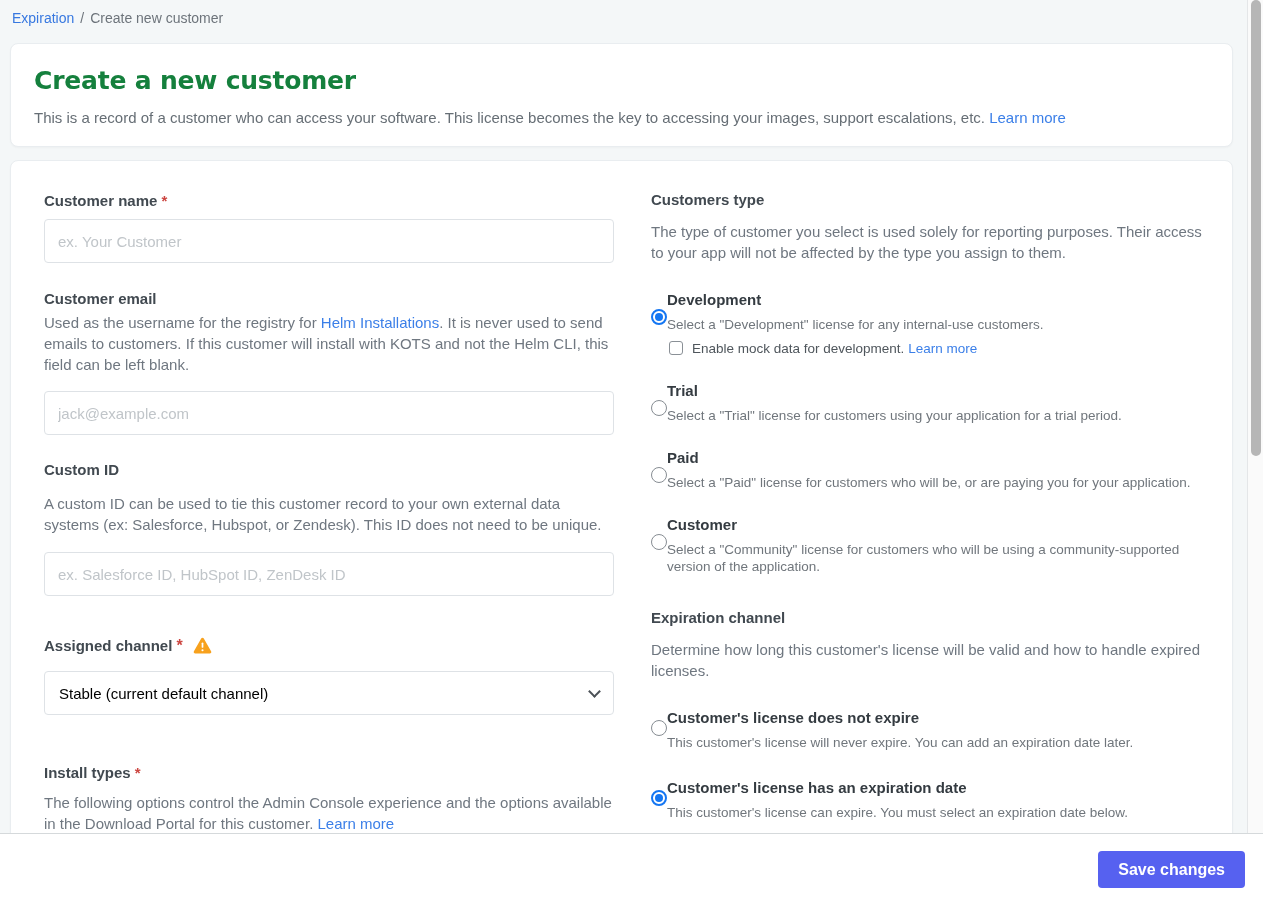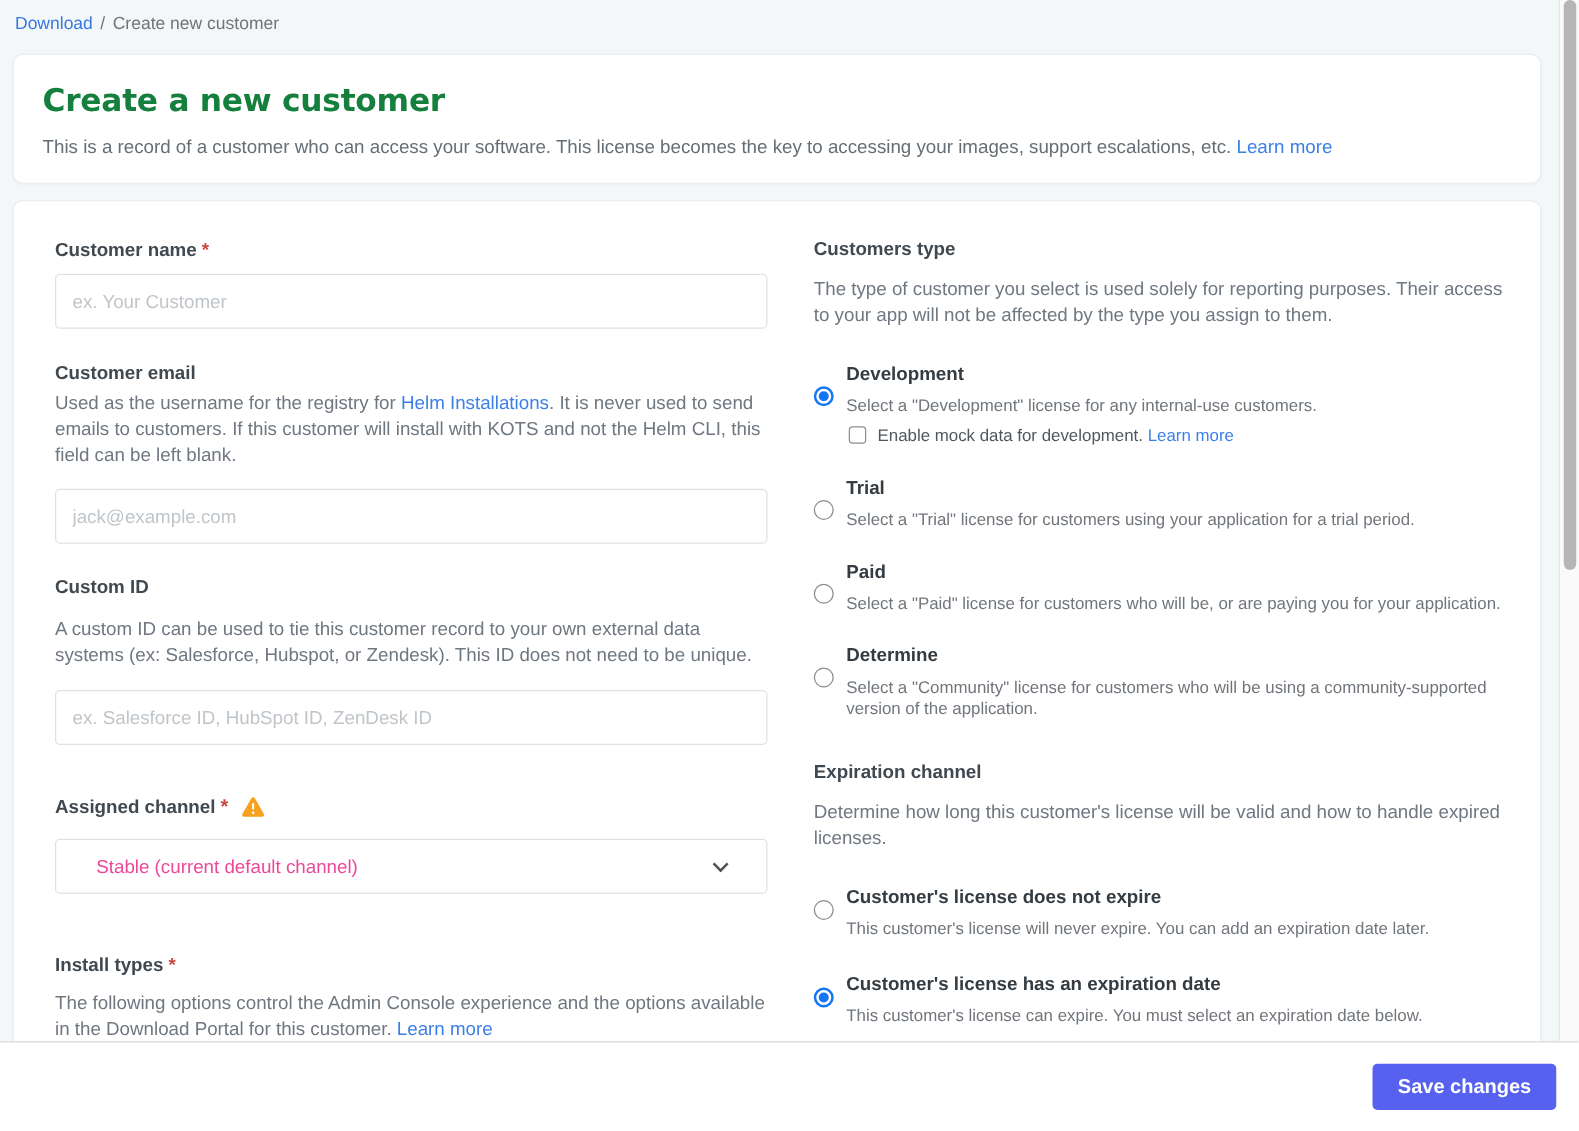--- a/index.html
+++ b/index.html
@@ -57,32 +57,32 @@
   .group-channel { margin-top:40px; }
   .group-channel .label-row { display:flex; align-items:center; margin-bottom:16px; }
   .group-install { margin-top:48px; }
   .group-install .field-label { margin-bottom:10px; }
 
   .warning-icon { margin-left:10px; display:inline-flex; }
 
   .select-box {
     width:100%; height:44px; border:1px solid #dee2e6; border-radius:4px;
     display:flex; align-items:center; justify-content:space-between;
-    padding:0 32px; font-size:15px; color:#ec4899; background:#fff; cursor:pointer;
+    padding:0 14px; font-size:15px; color:#000000; background:#fff; cursor:pointer;
   }
   .chevron {
     width:9px; height:9px; border-right:2px solid #4b5156; border-bottom:2px solid #4b5156;
     transform:rotate(45deg); margin-top:-4px;
   }
 
   
   .section-heading { font-size:15px; font-weight:600; color:#414950; margin-bottom:13px; }
   .section-desc { font-size:15px; color:#6f7780; line-height:21px; margin-bottom:27px; }
 
-  .radio-option { display:flex; gap:10px; margin-bottom:24px; }
+  .radio-option { display:flex; margin-bottom:24px; }
   .radio-icon {
     flex:none; width:16px; height:16px; border-radius:50%;
     border:1px solid #878d93; background:#fff; margin-top:19px; cursor:pointer;
     position:relative;
   }
   .radio-icon.selected { border:2px solid #1476f2; }
   .radio-icon.selected::after {
     content:""; position:absolute; left:2px; top:2px; width:8px; height:8px;
     border-radius:50%; background:#1476f2;
   }
@@ -122,21 +122,21 @@
     position:absolute; left:3px; top:0; width:10px; height:456px;
     background:#b6b6b6; border-radius:6px; cursor:pointer;
   }
 </style>
 </head>
 <body>
 
 <div class="page">
 
   <div class="breadcrumb">
-    <a>Download</a><span class="sep">/</span><span>Create new customer</span>
+    <a>Expiration</a><span class="sep">/</span><span>Create new customer</span>
   </div>
 
   <div class="card header-card">
     <h1>Create a new customer</h1>
     <p><span>This is a record of a customer who can access your software. This license becomes the key to accessing your images, support escalations, etc.</span> <a class="inline-link">Learn more</a></p>
   </div>
 
   <div class="card main-card">
 
     <div class="col-left">
@@ -212,21 +212,21 @@
         <span class="radio-icon"></span>
         <div class="opt-body">
           <div class="opt-title">Paid</div>
           <div class="opt-desc">Select a "Paid" license for customers who will be, or are paying you for your application.</div>
         </div>
       </div>
 
       <div class="radio-option">
         <span class="radio-icon"></span>
         <div class="opt-body">
-          <div class="opt-title">Determine</div>
+          <div class="opt-title">Customer</div>
           <div class="opt-desc">Select a "Community" license for customers who will be using a community-supported version of the application.</div>
         </div>
       </div>
 
       <div class="section-expiration">
         <div class="section-heading">Expiration channel</div>
         <p class="section-desc">Determine how long this customer's license will be valid and how to handle expired licenses.</p>
 
         <div class="radio-option">
           <span class="radio-icon"></span>

